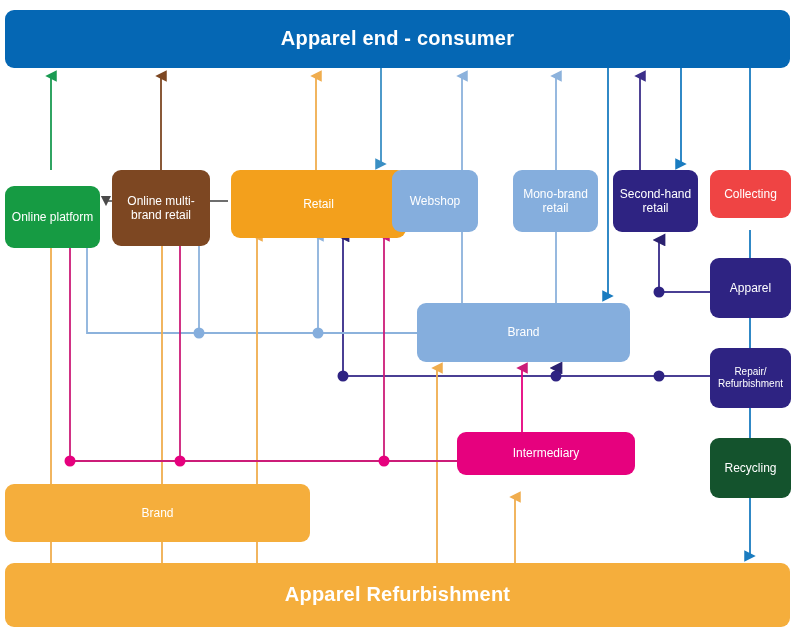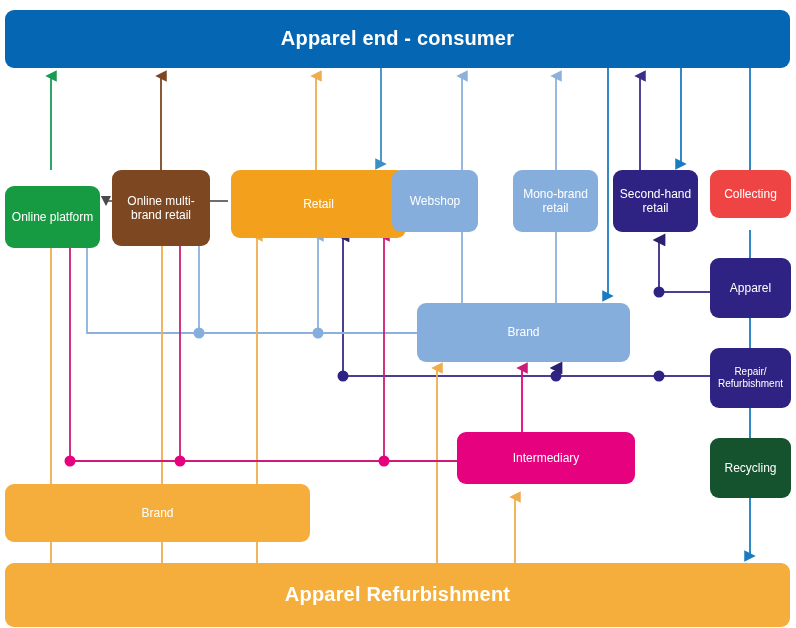--- a/index.html
+++ b/index.html
@@ -139,21 +139,21 @@
     </div>
   <div class="node n-sm" id="node-9" style="left: 710px; top: 348px; width: 81px; height: 60px; background: rgb(46, 35, 130);">
     <span>Repair/ Refurbishment</span>
     </div>
   <div class="node n-md" id="node-10" style="left: 710px; top: 438px; width: 81px; height: 60px; background: #14532d;">
     <span>Recycling</span>
     </div>
   <div class="node n-md" id="node-11" style="left: 417px; top: 303px; width: 213px; height: 59px; background: rgb(133, 174, 221);">
     <span>Brand</span>
     </div>
-  <div class="node n-md" id="node-12" style="left: 457px; top: 432px; width: 178px; height: 52px; background: rgb(230, 1, 126);">
+  <div class="node n-md" id="node-12" style="left: 457px; top: 432px; width: 178px; height: 43px; background: rgb(230, 1, 126);">
     <span>Intermediary</span>
     </div>
   <div class="node n-md" id="node-13" style="left: 5px; top: 484px; width: 305px; height: 58px; background: rgb(245, 174, 60);">
     <span>Brand</span>
     </div>
   <div class="node n-lg" id="node-14" style="left: 5px; top: 563px; width: 785px; height: 64px; background: rgb(245, 174, 60);">
     <span>Apparel Refurbishment</span>
     </div>
 
 </div>

